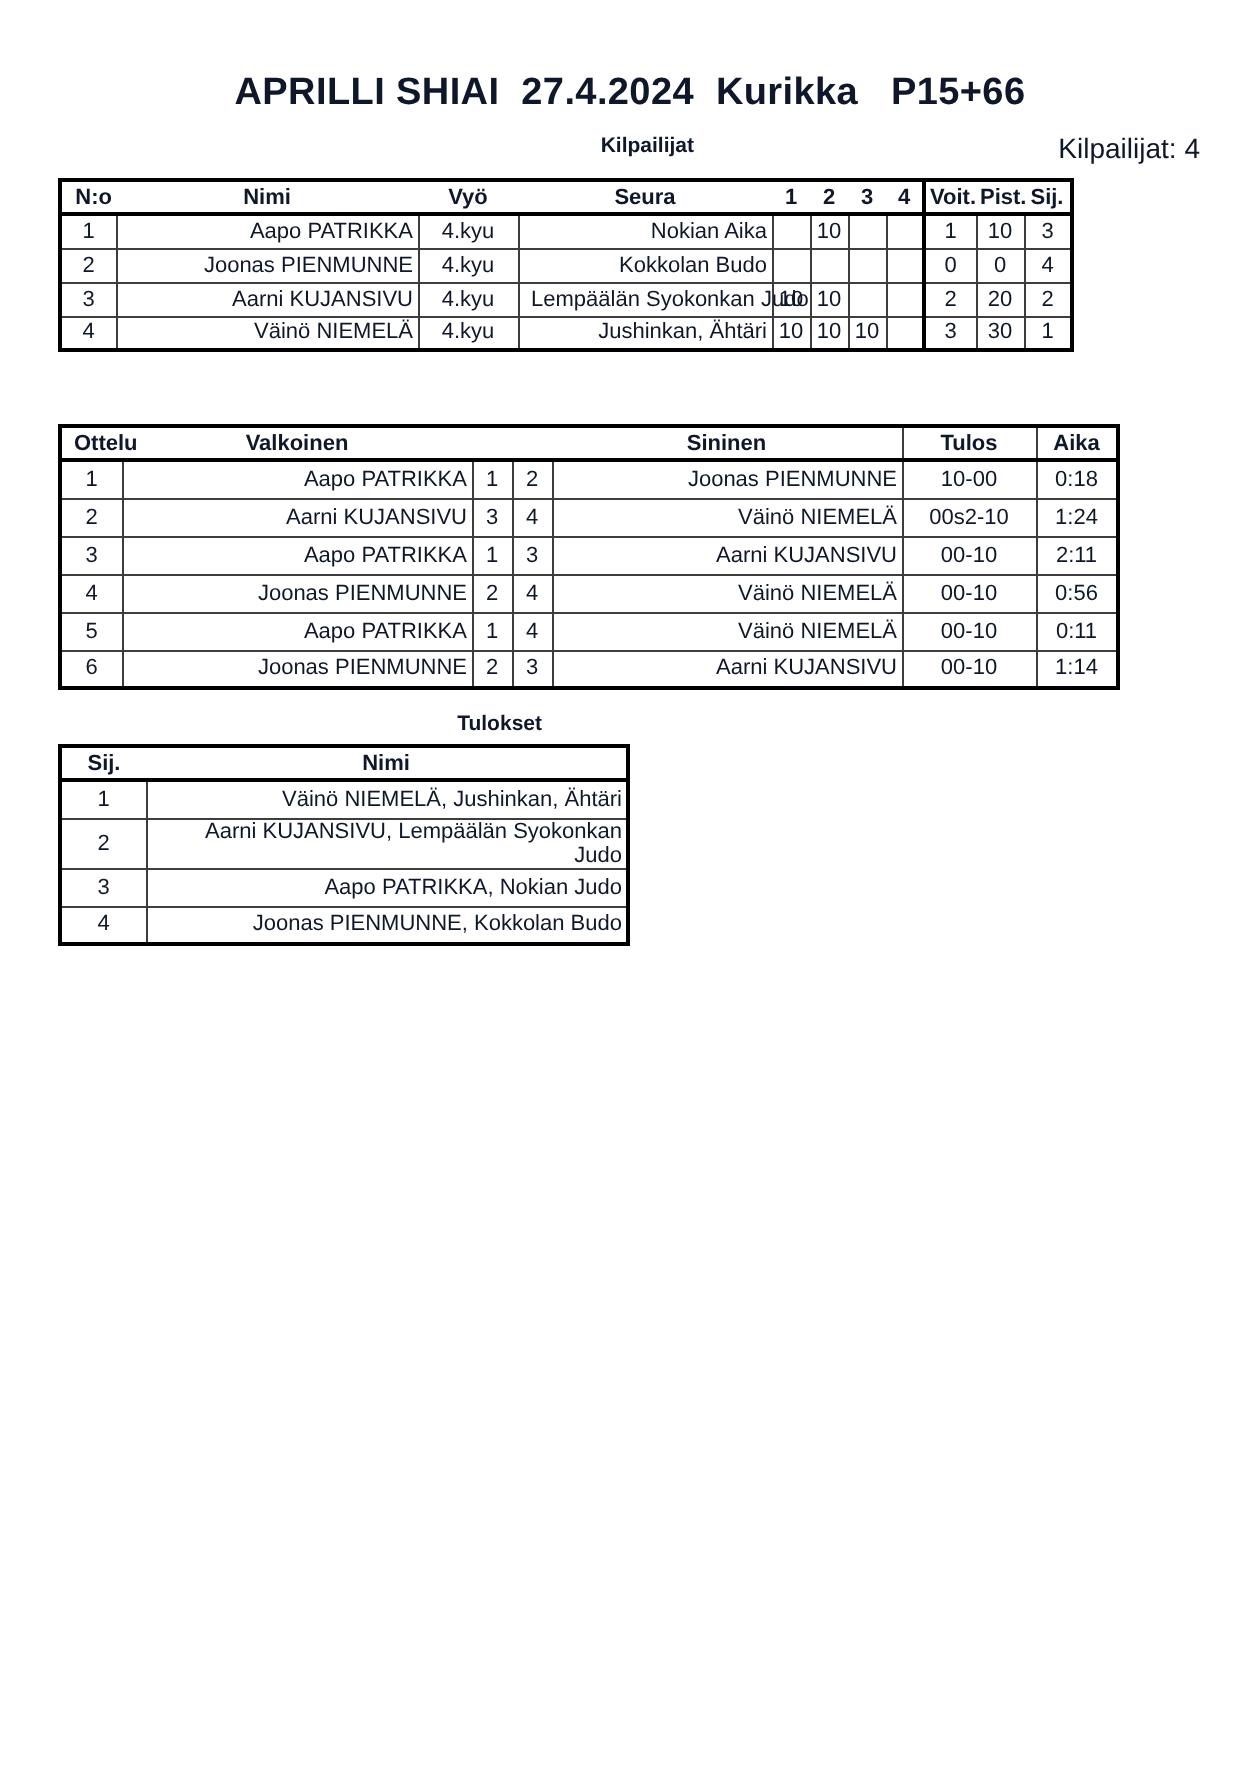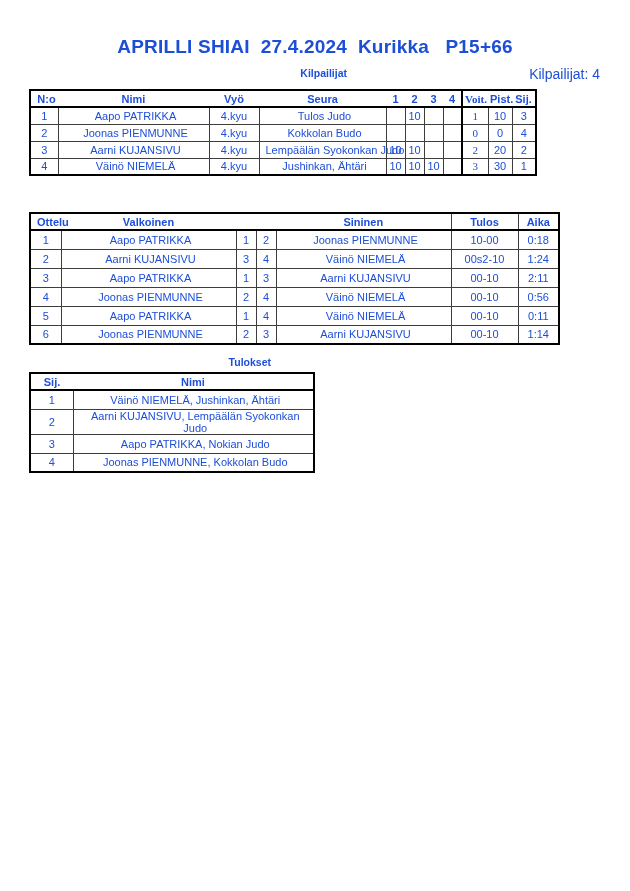--- a/index.html
+++ b/index.html
@@ -1,18 +1,18 @@
 <!DOCTYPE html>
 <html><head>
 <meta charset="utf-8">
 <style>
   html, body { margin:0; padding:0; background:#ffffff; }
   .page {
     position:relative; width:630px; height:891px; background:#ffffff;
-    font-family:"Liberation Sans", sans-serif; color:#1d4ed8;
+    font-family:"Liberation Sans", sans-serif; color:#0f172a;
     overflow:hidden;
   }
   .doc-title {
     position:absolute; top:36px; left:0; width:630px;
     text-align:center; font-size:19px; font-weight:bold;
     white-space:pre; letter-spacing:0.2px;
   }
   .section-title {
     position:absolute; font-weight:bold; font-size:10.5px; text-align:right; width:200px;
   }
@@ -34,24 +34,24 @@
     font-weight:bold; border-bottom:2px solid #000;
     padding:0 2px; height:15px; overflow:visible;
   }
   td {
     border:1px solid #3d3d3d; padding:0 2px; overflow:visible;
   }
   tr.h  { height:17px; }
   tr.r17 { height:17px; }
   tr.r19 { height:19px; }
 
-  .al { text-align:center; padding-left:6px;margin-left:20px; }
+  .al { text-align:right; padding-left:6px;margin-left:20px; }
   .ac { text-align:center; }
   .vline { border-left:1px solid #3d3d3d; }
-  .gleft { border-left:2px solid #000 !important;font-family:Liberation Serif, serif; }
+  .gleft { border-left:2px solid #000 !important; }
   .nowrap { white-space:nowrap; }
 </style>
 </head>
 <body>
 
 <div class="page">
 
   <div class="doc-title">APRILLI SHIAI  27.4.2024  Kurikka   P15+66</div>
 
   <div class="section-title" id="kilp-title">Kilpailijat</div>
@@ -85,21 +85,21 @@
           <th class="ac gleft">Voit.</th>
           <th class="ac">Pist.</th>
           <th class="ac">Sij.</th>
         </tr>
       </thead>
       <tbody>
         <tr class="r17">
           <td class="ac">1</td>
           <td class="al">Aapo PATRIKKA</td>
           <td class="ac">4.kyu</td>
-          <td class="al">Tulos Judo</td>
+          <td class="al">Nokian Aika</td>
           <td class="ac"></td>
           <td class="ac">10</td>
           <td class="ac"></td>
           <td class="ac"></td>
           <td class="ac gleft">1</td>
           <td class="ac">10</td>
           <td class="ac">3</td>
         </tr>
         <tr class="r17">
           <td class="ac">2</td>

